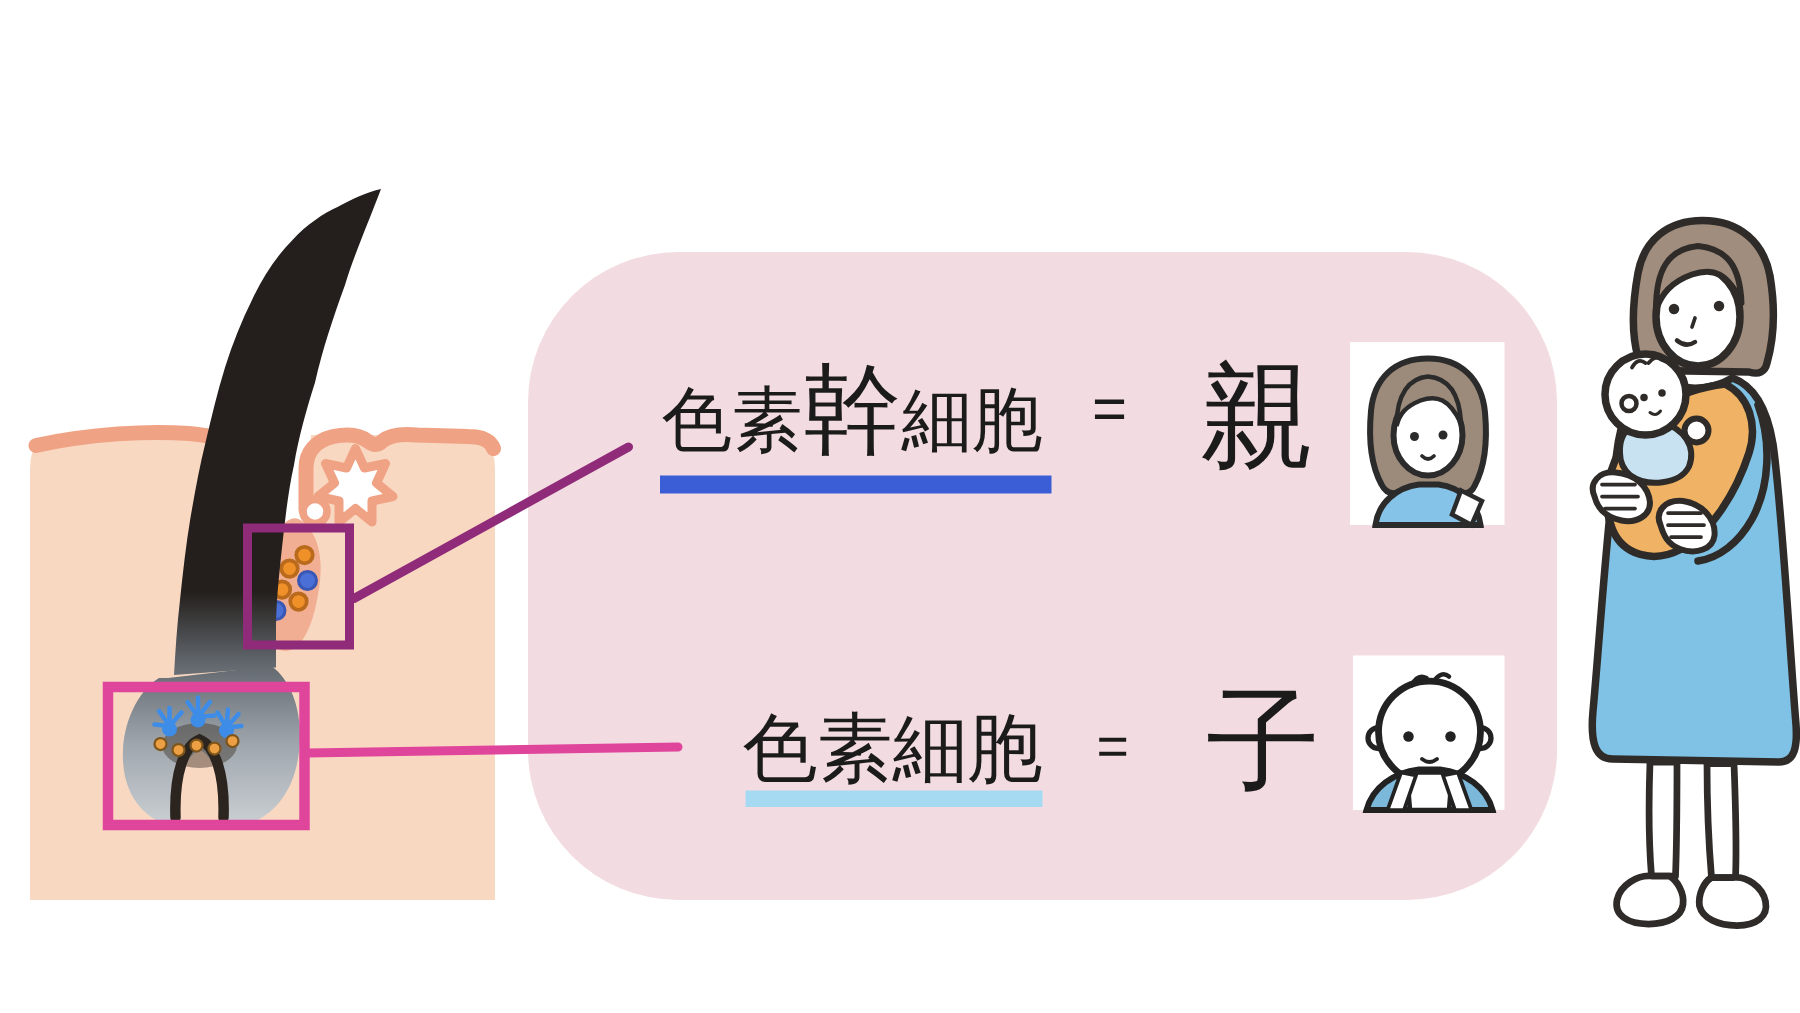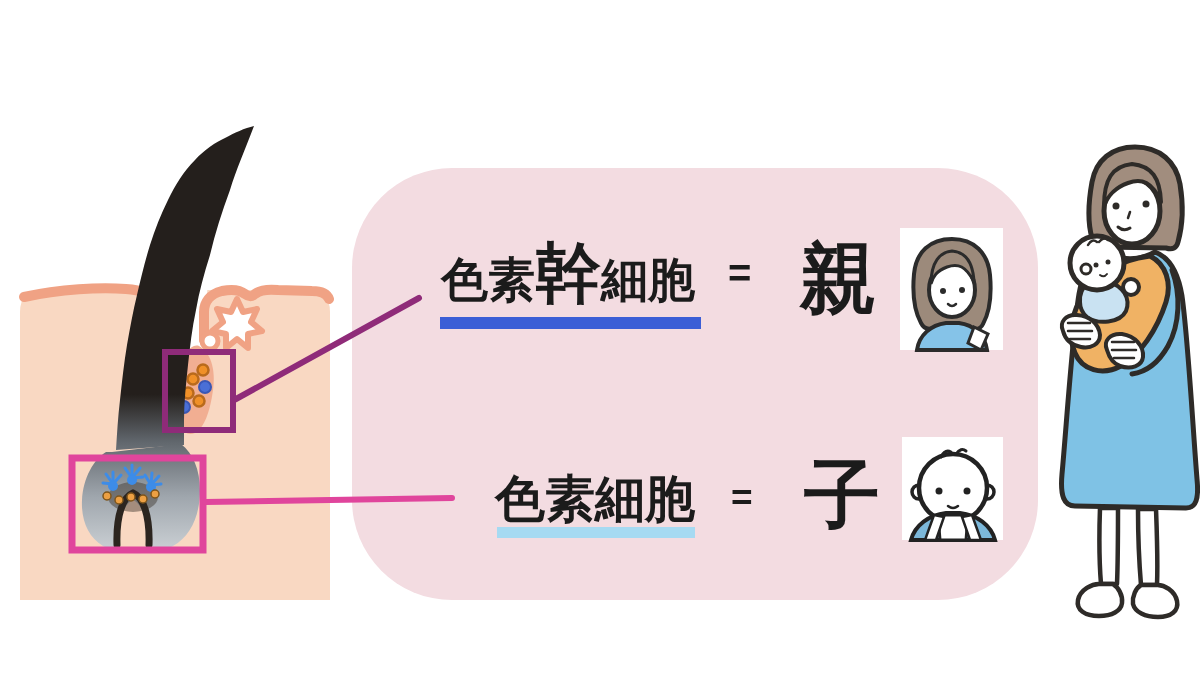--- a/index.html
+++ b/index.html
@@ -1,21 +1,21 @@
 <!DOCTYPE html>
 <html><head>
 <meta charset="utf-8">
 <style>
   html,body{margin:0;padding:0;background:#fff;}
   .canvas{position:relative;width:1200px;height:675px;background:#ffffff;overflow:hidden;
           font-family:"Liberation Sans","DejaVu Sans",sans-serif;color:#1b1b1b;}
   .panel{position:absolute;left:352px;top:168px;width:686px;height:432px;
          background:#f3dce1;border-radius:100px;z-index:1;}
   .overlay{position:absolute;left:0;top:0;width:1200px;height:675px;z-index:2;pointer-events:none;}
-  .txt{position:absolute;z-index:3;font-weight:bold;line-height:1;white-space:nowrap;text-align:center;}
+  .txt{position:absolute;z-index:3;font-weight:normal;line-height:1;white-space:nowrap;text-align:center;}
   .r1-label{left:441px;top:240px;display:flex;align-items:flex-end;}
   .r1-label .sm{font-size:47px;padding-bottom:3px;}
   .r1-label .lg{font-size:66px;}
   .r1-eq{left:728px;top:253px;font-size:40px;}
   .r1-res{left:800px;top:240px;font-size:77px;}
   .u1{position:absolute;left:440px;top:317px;width:261px;height:12px;background:#3b5ed6;z-index:3;}
   .r2-label{left:495px;top:474px;display:flex;align-items:flex-end;}
   .r2-label .sm{font-size:50px;}
   .r2-label .lg{font-size:50px;}
   .r2-eq{left:731px;top:479px;font-size:37px;}

